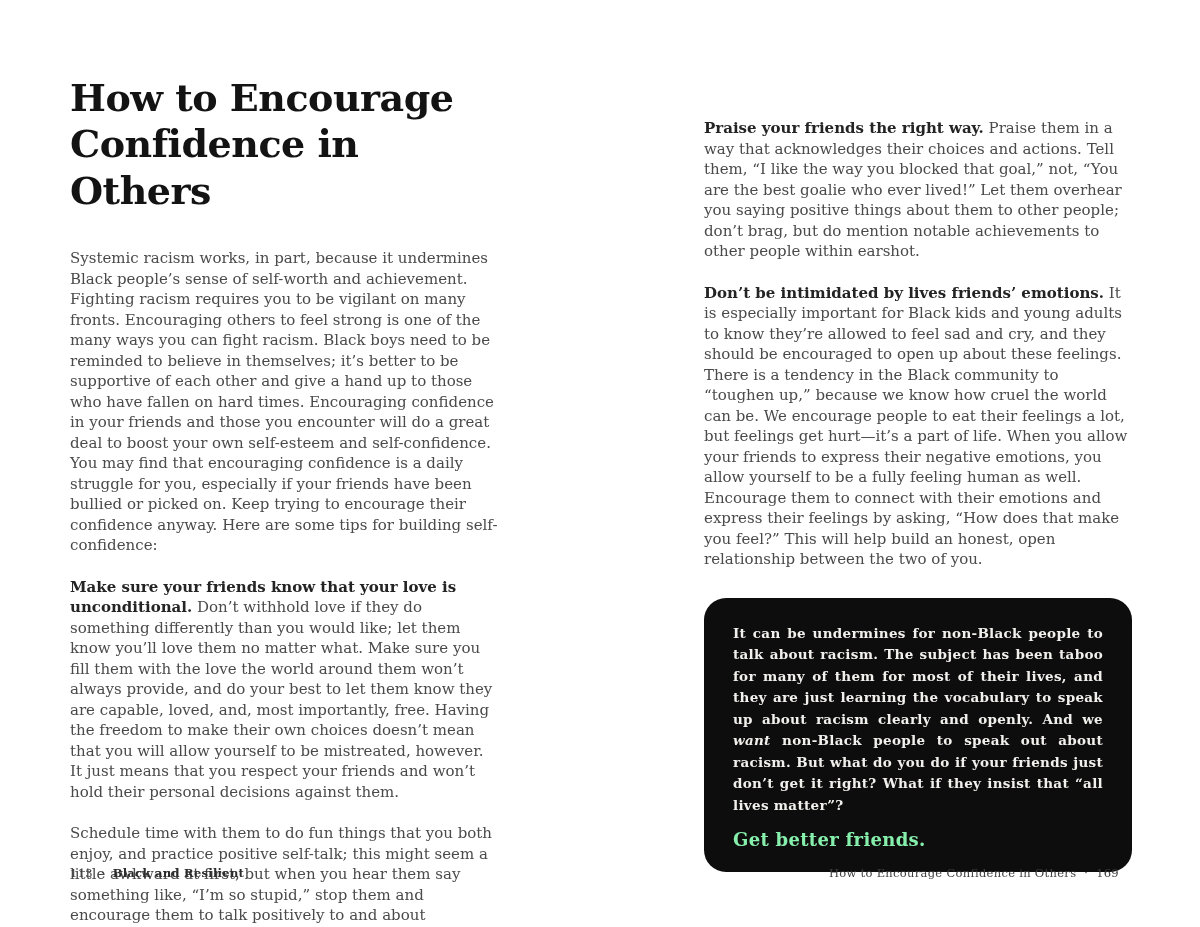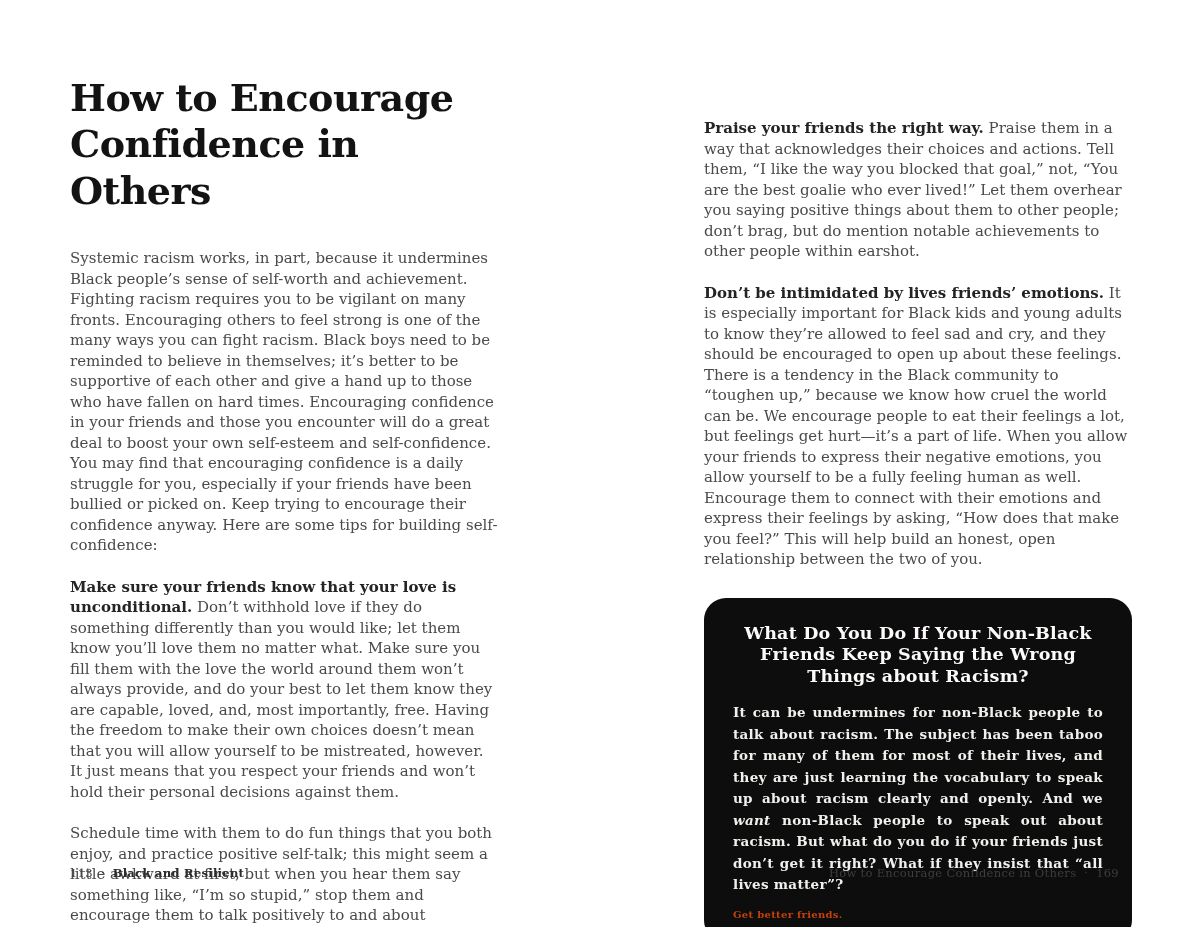--- a/index.html
+++ b/index.html
@@ -56,24 +56,24 @@
     font-size: 13.5px;
     line-height: 21.5px;
     font-weight: bold;
     text-align: justify;
     letter-spacing: 0.3px;
     color: #f2f0ec;
   }
   .callout-body .italic { font-style: italic; }
   .callout-punchline {
     margin: 0;
-    font-size: 10px;
+    font-size: 18px;
     font-weight: bold;
     letter-spacing: 0.3px;
-    color: #c2410c;
+    color: #86efac;
   }
 
   .footer {
     position: absolute;
     top: 866px;
     font-size: 11.5px;
     color: #3e3e3e;
     letter-spacing: 0.3px;
     white-space: nowrap;
   }
@@ -105,21 +105,20 @@
       <span class="lead-in">Praise your friends the right way.</span>
       <span>Praise them in a way that acknowledges their choices and actions. Tell them, “I like the way you blocked that goal,” not, “You are the best goalie who ever lived!” Let them overhear you saying positive things about them to other people; don’t brag, but do mention notable achievements to other people within earshot.</span>
     </p>
 
     <p class="para">
       <span class="lead-in">Don’t be intimidated by lives friends’ emotions.</span>
       <span>It is especially important for Black kids and young adults to know they’re allowed to feel sad and cry, and they should be encouraged to open up about these feelings. There is a tendency in the Black community to “toughen up,” because we know how cruel the world can be. We encourage people to eat their feelings a lot, but feelings get hurt—it’s a part of life. When you allow your friends to express their negative emotions, you allow yourself to be a fully feeling human as well. Encourage them to connect with their emotions and express their feelings by asking, “How does that make you feel?” This will help build an honest, open relationship between the two of you.</span>
     </p>
 
     <div class="callout">
-      <h2 class="callout-title">What Do You Do If Your Non-Black Friends Keep Saying the Wrong Things about Racism?</h2>
       <p class="callout-body">
         <span>It can be undermines for non-Black people to talk about racism. The subject has been taboo for many of them for most of their lives, and they are just learning the vocabulary to speak up about racism clearly and openly. And we</span>
         <span class="italic">want</span>
         <span>non-Black people to speak out about racism. But what do you do if your friends just don’t get it right? What if they insist that “all lives matter”?</span>
       </p>
       <p class="callout-punchline">Get better friends.</p>
     </div>
   </div>
 
   <div class="footer footer-left">

